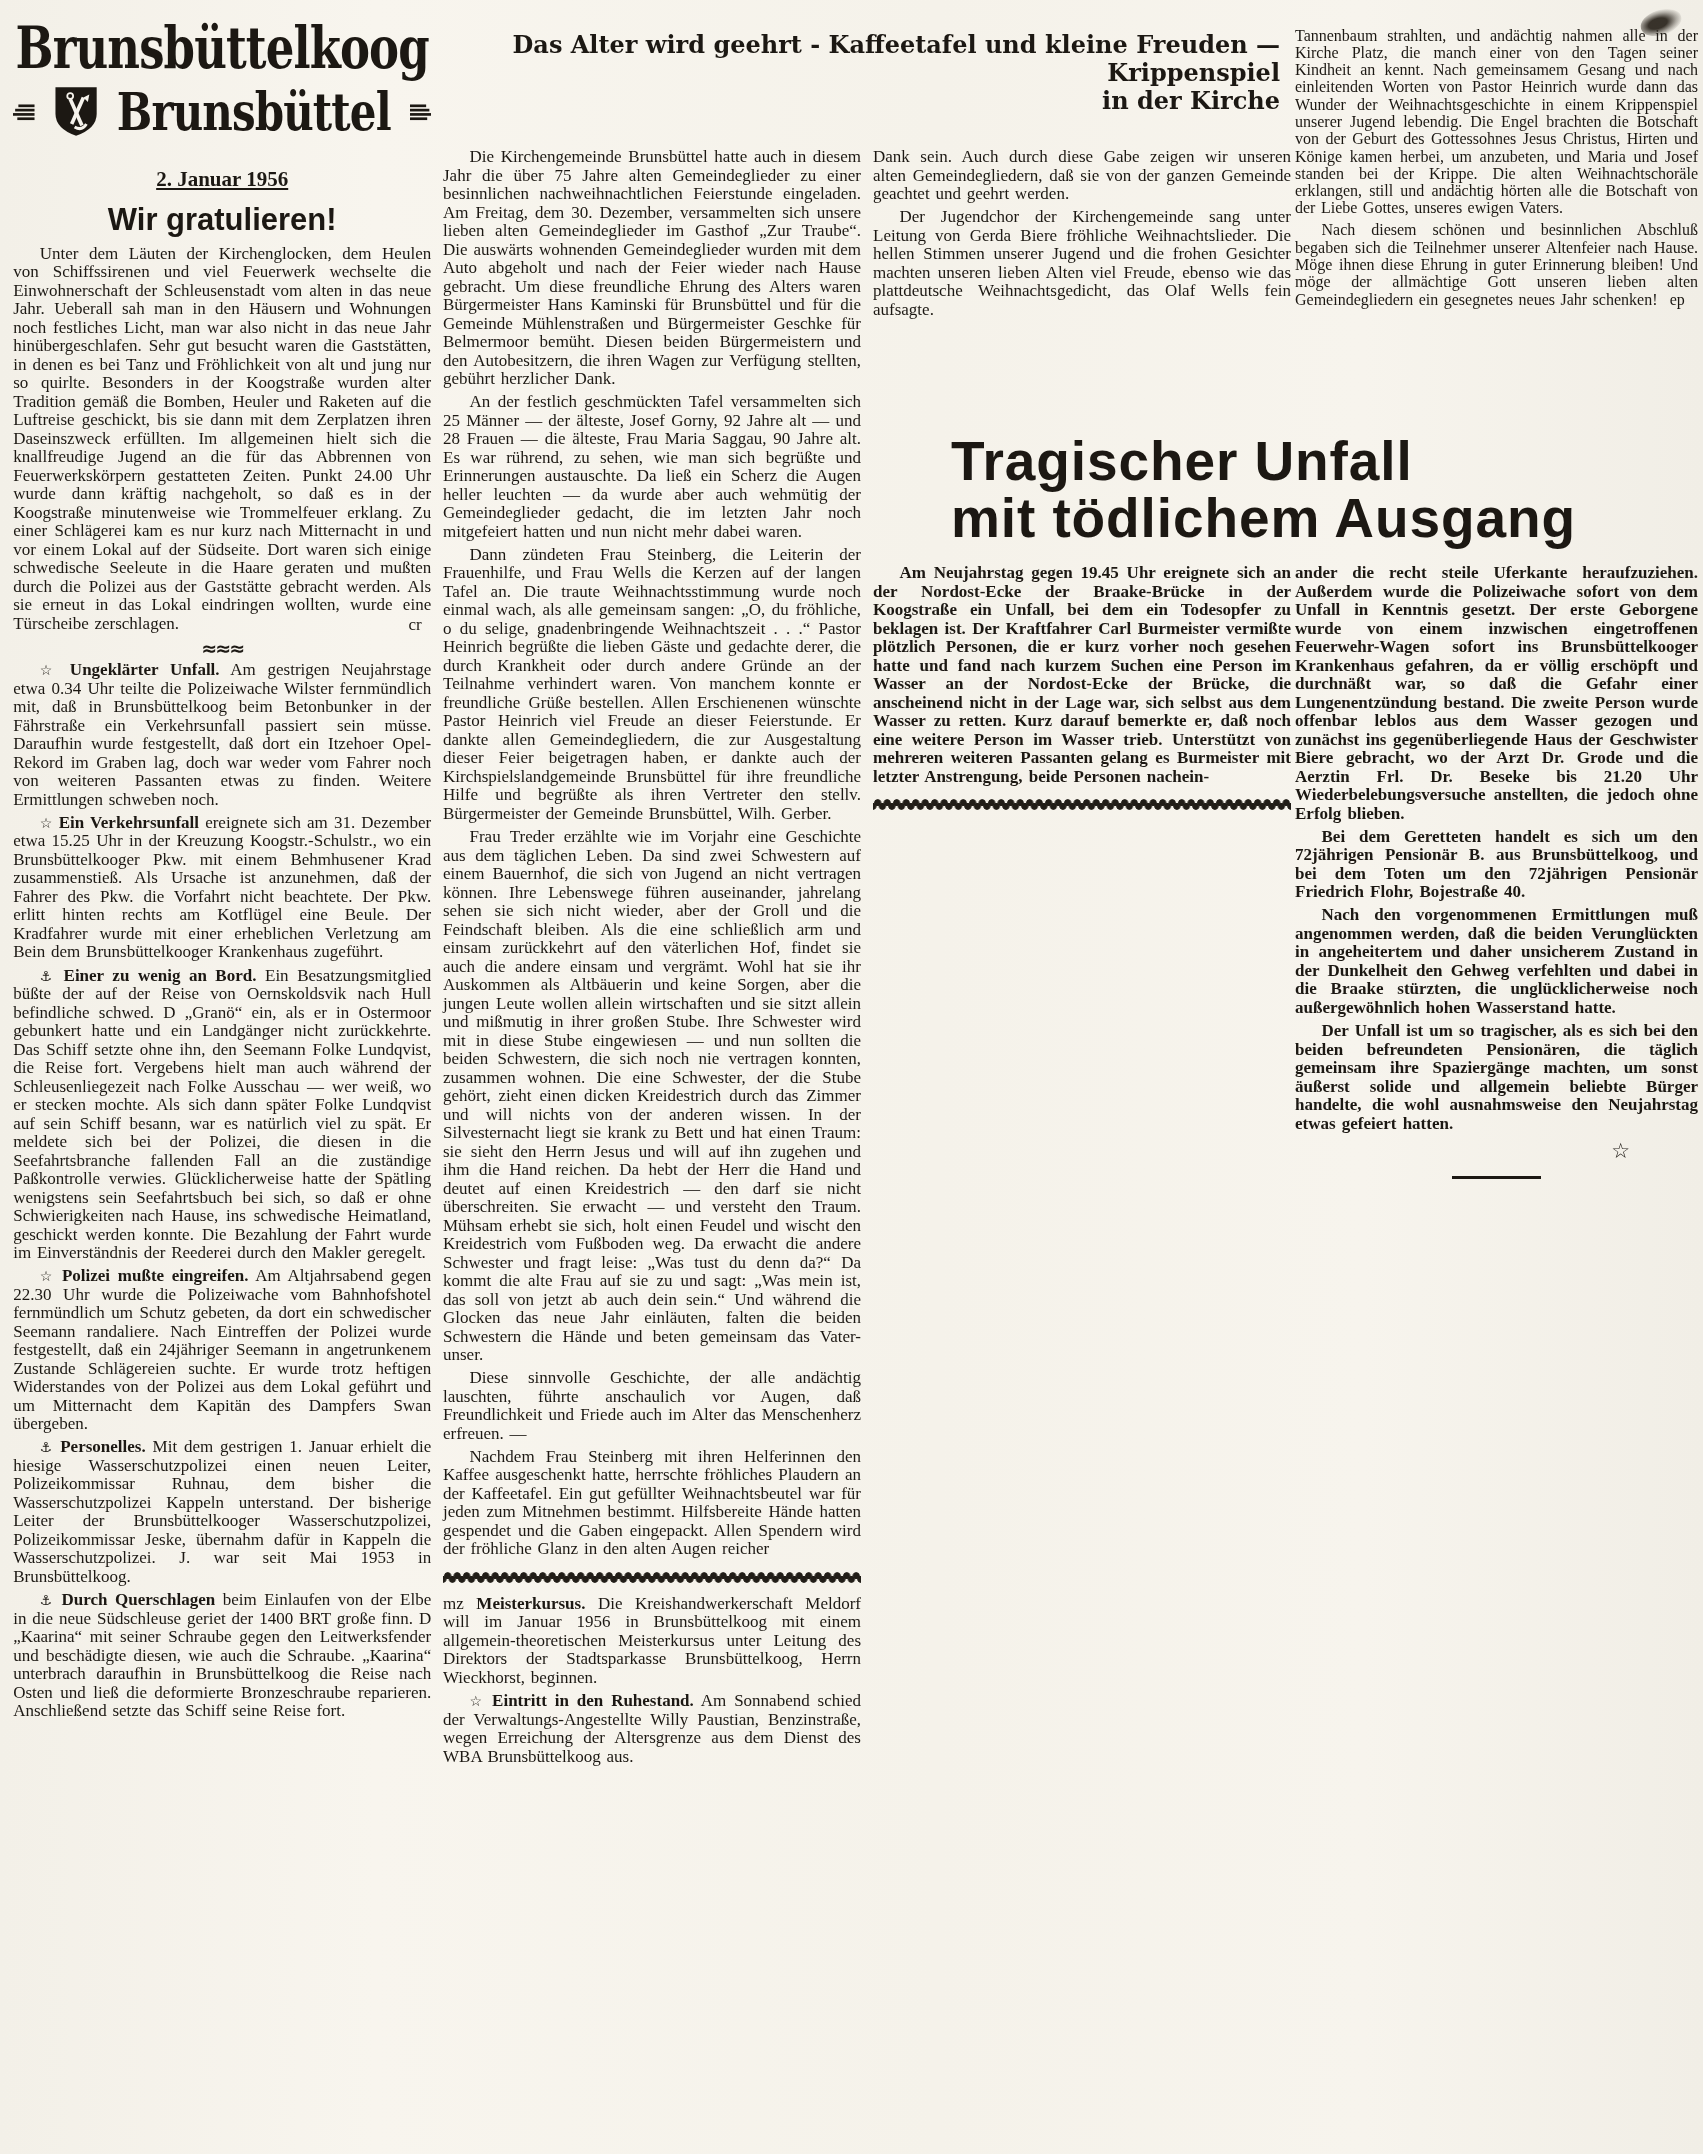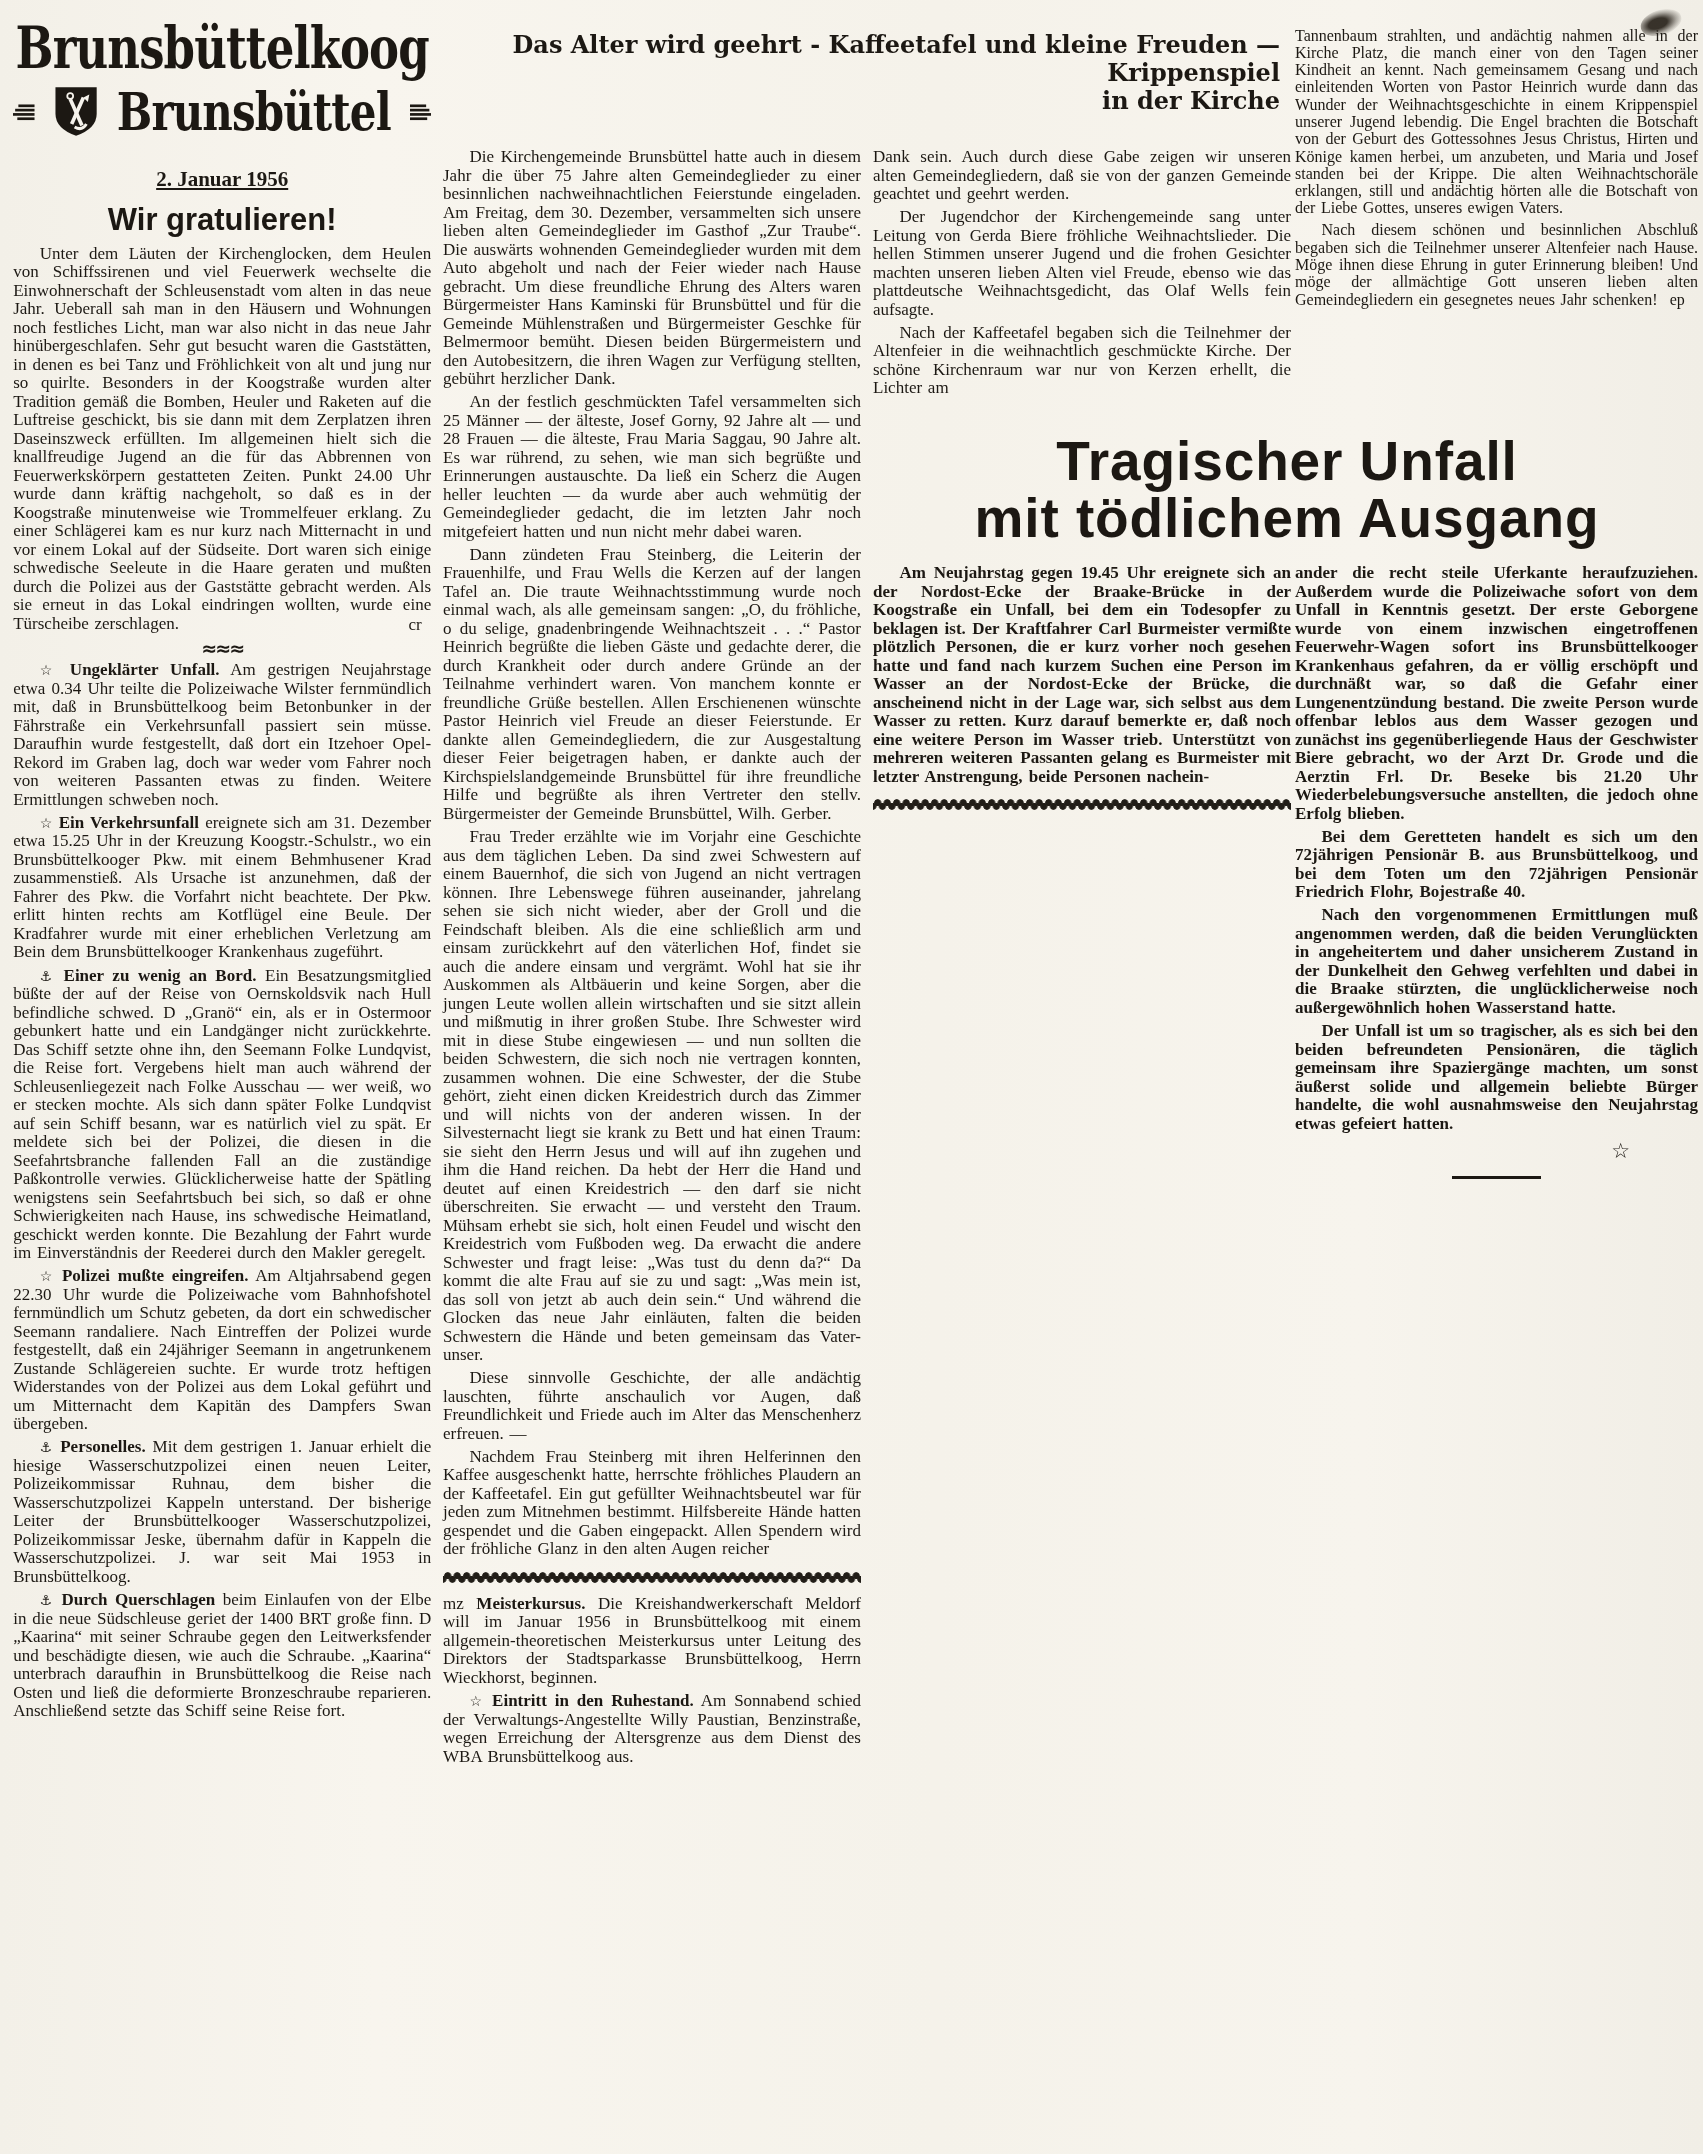--- a/index.html
+++ b/index.html
@@ -28,21 +28,21 @@
 
   .h-grat{font-family:"Liberation Sans",sans-serif;font-weight:bold;font-size:31px;line-height:34px;
     text-align:center;margin:11.4px 0 7.6px 0;}
   .h-laerm{font-family:"Liberation Sans",sans-serif;font-weight:bold;font-size:38px;line-height:41px;
     text-align:center;margin:17px 0 9.5px 0;}
   .h-alten{font-family:"DejaVu Serif",serif;font-weight:900;font-size:57px;line-height:59px;
     text-align:center;letter-spacing:0.9px;}
   .h-sub{font-family:"DejaVu Serif",serif;font-weight:bold;font-size:24px;line-height:28px;
     text-align:right;margin-top:9.5px;}
   .h-trag{font-family:"Liberation Sans",sans-serif;font-weight:bold;font-size:55px;line-height:57px;
-    text-align:center;letter-spacing:0.9px;}
+    text-align:left;letter-spacing:0.9px;}
 
   .wavesmall{text-align:center;font-family:"DejaVu Sans",sans-serif;font-weight:bold;font-size:19px;
     letter-spacing:-1.9px;line-height:13.2px;margin:7.6px 0 5.7px 0;}
   .rope{height:11.4px;margin:13.2px 0 11.4px 0;background-repeat:repeat-x;
     background-image:
       radial-gradient(circle at 4.7px 3.8px,#211d17 3.2px,rgba(0,0,0,0) 3.9px),
       radial-gradient(circle at 4.7px 7.6px,#211d17 3.2px,rgba(0,0,0,0) 3.9px);
     background-size:9.5px 11.4px,9.5px 11.4px;background-position:0 0,4.7px 0;}
   .item{margin-top:9.5px;}
   .endstar{text-align:right;padding-right:68px;font-size:21px;margin-top:5.7px;}
@@ -126,21 +126,20 @@
     <div class="rope"></div>
 
     <p class="b noind"><span>mz</span> <span class="lead">Meisterkursus.</span> <span>Die Kreishandwerkerschaft Meldorf will im Januar 1956 in Brunsbüttelkoog mit einem allgemein-theoretischen Meisterkursus unter Leitung des Direktors der Stadtsparkasse Brunsbüttelkoog, Herrn Wieckhorst, beginnen.</span></p>
 
     <p class="b item"><span class="icn">☆</span> <span class="lead">Eintritt in den Ruhestand.</span> <span>Am Sonnabend schied der Verwaltungs-Angestellte Willy Paustian, Benzinstraße, wegen Erreichung der Altersgrenze aus dem Dienst des WBA Brunsbüttelkoog aus.</span></p>
   </div>
 
   <div class="col" style="left:873px;top:148px;">
     <p class="b noind">Dank sein. Auch durch diese Gabe zeigen wir unseren alten Gemeindegliedern, daß sie von der ganzen Gemeinde geachtet und geehrt werden.</p>
     <p class="b">Der Jugendchor der Kirchengemeinde sang unter Leitung von Gerda Biere fröhliche Weihnachtslieder. Die hellen Stimmen unserer Jugend und die frohen Gesichter machten unseren lieben Alten viel Freude, ebenso wie das plattdeutsche Weihnachtsgedicht, das Olaf Wells fein aufsagte.</p>
-    <p class="b">Nach der Kaffeetafel begaben sich die Teilnehmer der Altenfeier in die weihnachtlich geschmückte Kirche. Der schöne Kirchenraum war nur von Kerzen erhellt, die Lichter am</p>
   </div>
 
   <div style="position:absolute;left:951px;top:433px;width:672px;">
     <div class="h-trag">
       <span style="display:block">Tragischer Unfall</span>
       <span style="display:block">mit tödlichem Ausgang</span>
     </div>
   </div>
 
   <div class="col boldtxt" style="left:873px;top:564px;">

